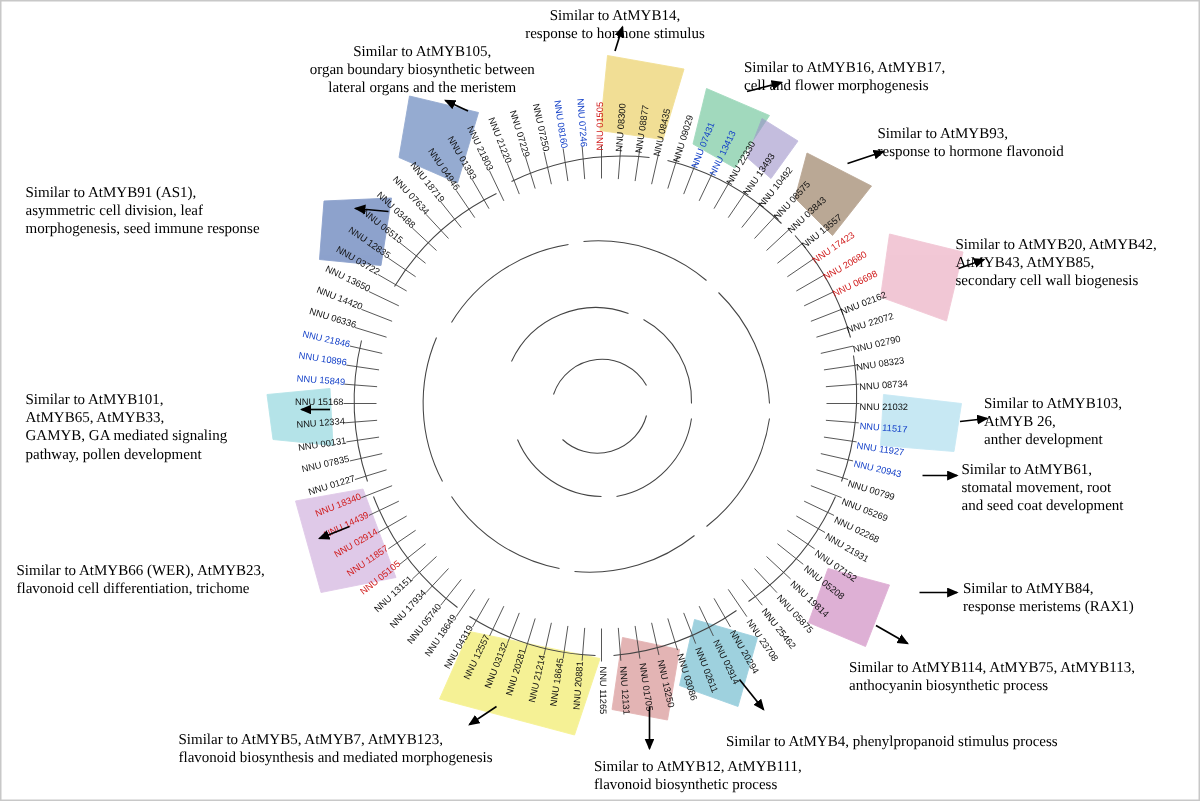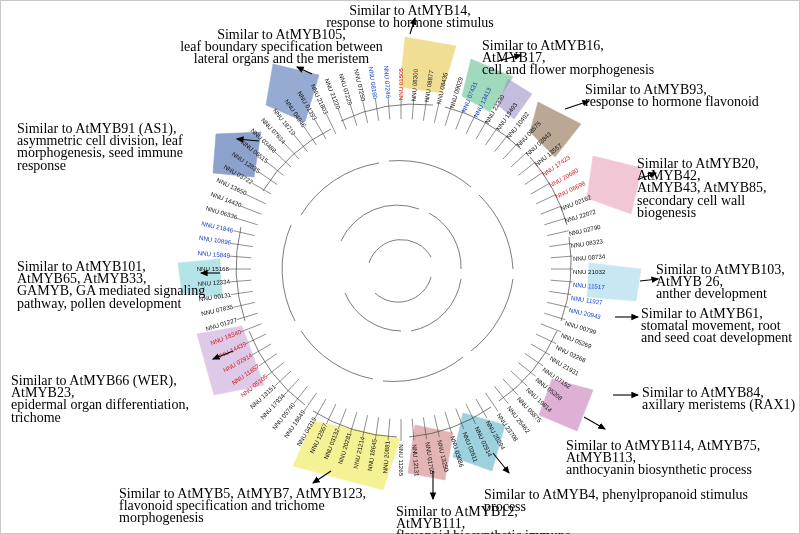--- a/index.html
+++ b/index.html
@@ -12,21 +12,21 @@
     position:relative;
   }
   #frame{
     position:absolute;left:0;top:0;width:800px;height:534px;
     border:1px solid #c8c8c8;
     box-sizing:border-box;
   }
   .ann{
     position:absolute;
     font-family:"Liberation Serif", serif;
-    font-size:14px;
+    font-size:10px;
     line-height:12.2px;
     color:#000;
     white-space:pre-line;
   }
   .ann.center{text-align:center;}
   .leaf{
     position:absolute;
     font-family:"Liberation Sans", sans-serif;
     font-size:6.2px;
     line-height:6.6px;
@@ -291,48 +291,48 @@
       <line x1="492" y1="452" x2="508" y2="472"></line>
       <line x1="432" y1="470" x2="432" y2="498"></line>
       <line x1="330" y1="470" x2="312" y2="482"></line>
     </g>
   </svg>
 
   <div id="ann-layer">
       <div class="ann center" style="left: 314px; top: 4px; width: 190px;">Similar to AtMYB14,
 response to hormone stimulus</div>
       <div class="ann center" style="left: 168px; top: 28px; width: 225px;">Similar to AtMYB105,
-leaf boundary specification between
+organ boundary biosynthetic between
 lateral organs and the meristem</div>
-      <div class="ann" style="left: 481px; top: 39px; width: 185px;">Similar to AtMYB16, AtMYB17,
+      <div class="ann" style="left: 495px; top: 39px; width: 185px;">Similar to AtMYB16, AtMYB17,
 cell and flower morphogenesis</div>
       <div class="ann" style="left: 584px; top: 83px; width: 185px;">Similar to AtMYB93,
 response to hormone flavonoid</div>
       <div class="ann" style="left: 16px; top: 122px; width: 215px;">Similar to AtMYB91 (AS1),
 asymmetric cell division, leaf
 morphogenesis, seed immune response</div>
       <div class="ann" style="left: 636px; top: 157px; width: 165px;">Similar to AtMYB20, AtMYB42,
 AtMYB43, AtMYB85,
 secondary cell wall biogenesis</div>
       <div class="ann" style="left: 16px; top: 260px; width: 190px;">Similar to AtMYB101,
 AtMYB65, AtMYB33,
 GAMYB, GA mediated signaling
 pathway, pollen development</div>
       <div class="ann" style="left: 655px; top: 263px; width: 145px; font-family: Liberation Serif, serif;">Similar to AtMYB103,
 AtMYB 26,
 anther  development</div>
       <div class="ann" style="left: 640px; top: 307px; width: 165px;">Similar to AtMYB61,
 stomatal movement, root
 and seed coat  development</div>
       <div class="ann" style="left: 10px; top: 374px; width: 230px;">Similar to AtMYB66 (WER), AtMYB23,
-epidermal organ differentiation, trichome</div>
+flavonoid cell differentiation, trichome</div>
       <div class="ann" style="left: 641px; top: 386px; width: 155px;">Similar to AtMYB84,
-axillary meristems (RAX1)</div>
+response meristems (RAX1)</div>
       <div class="ann" style="left: 565px; top: 439px; width: 235px; font-family: Liberation Serif, serif;">Similar to AtMYB114, AtMYB75, AtMYB113,
 anthocyanin biosynthetic process</div>
       <div class="ann" style="left: 118px; top: 487px; width: 265px;">Similar to AtMYB5, AtMYB7, AtMYB123,
-flavonoid specification and trichome morphogenesis</div>
+flavonoid biosynthesis and mediated morphogenesis</div>
       <div class="ann" style="left: 395px; top: 505px; width: 180px;">Similar to AtMYB12, AtMYB111,
-flavonoid biosynthetic immune</div>
+flavonoid biosynthetic process</div>
       <div class="ann" style="left: 483px; top: 488px; width: 300px;">Similar to AtMYB4, phenylpropanoid stimulus process</div>
     </div>
 
 </div>
 
 </body></html>

